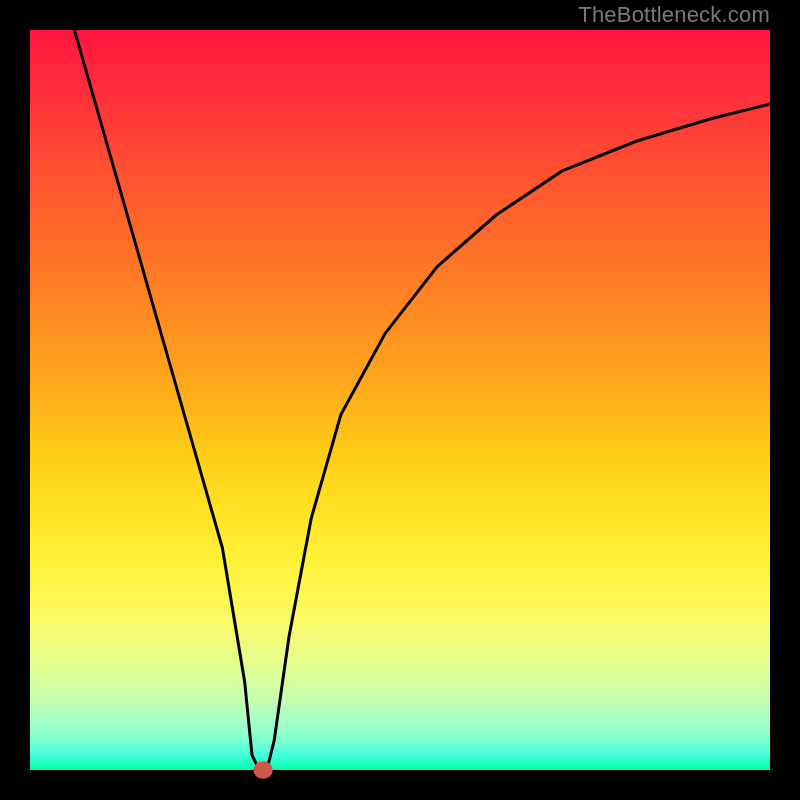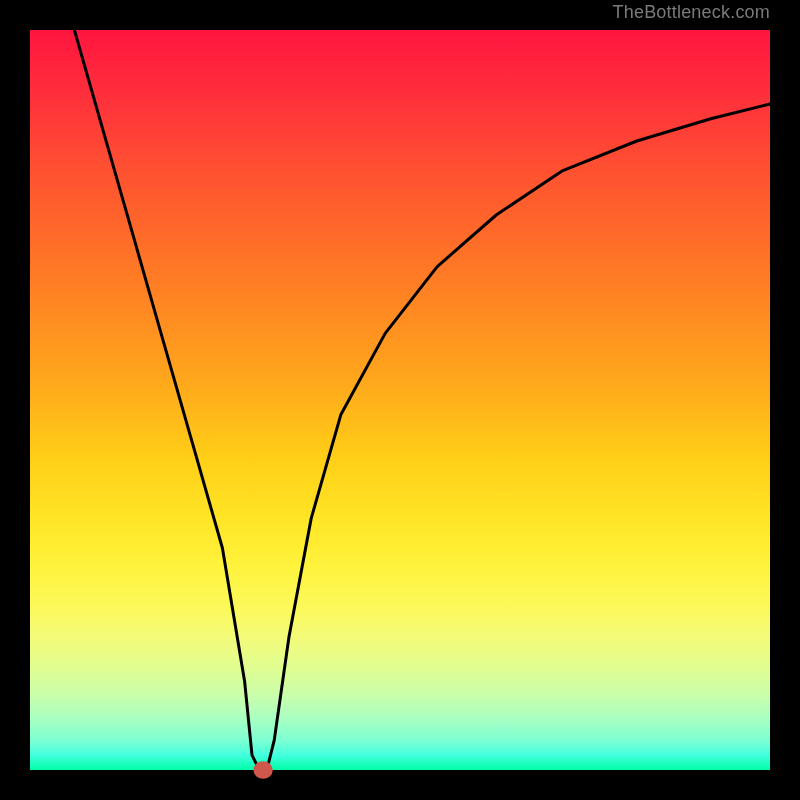--- a/index.html
+++ b/index.html
@@ -15,21 +15,21 @@
     position: relative;
     width: 800px;
     height: 800px;
     background: #000;
   }
   .watermark {
     position: absolute;
     top: 2px;
     right: 30px;
     color: #7a7a7a;
-    font-size: 18px;
+    font-size: 22px;
     font-weight: 500;
     letter-spacing: 0.2px;
     user-select: none;
   }
   .plot-area {
     position: absolute;
     left: 30px;
     top: 30px;
     width: 740px;
     height: 740px;

